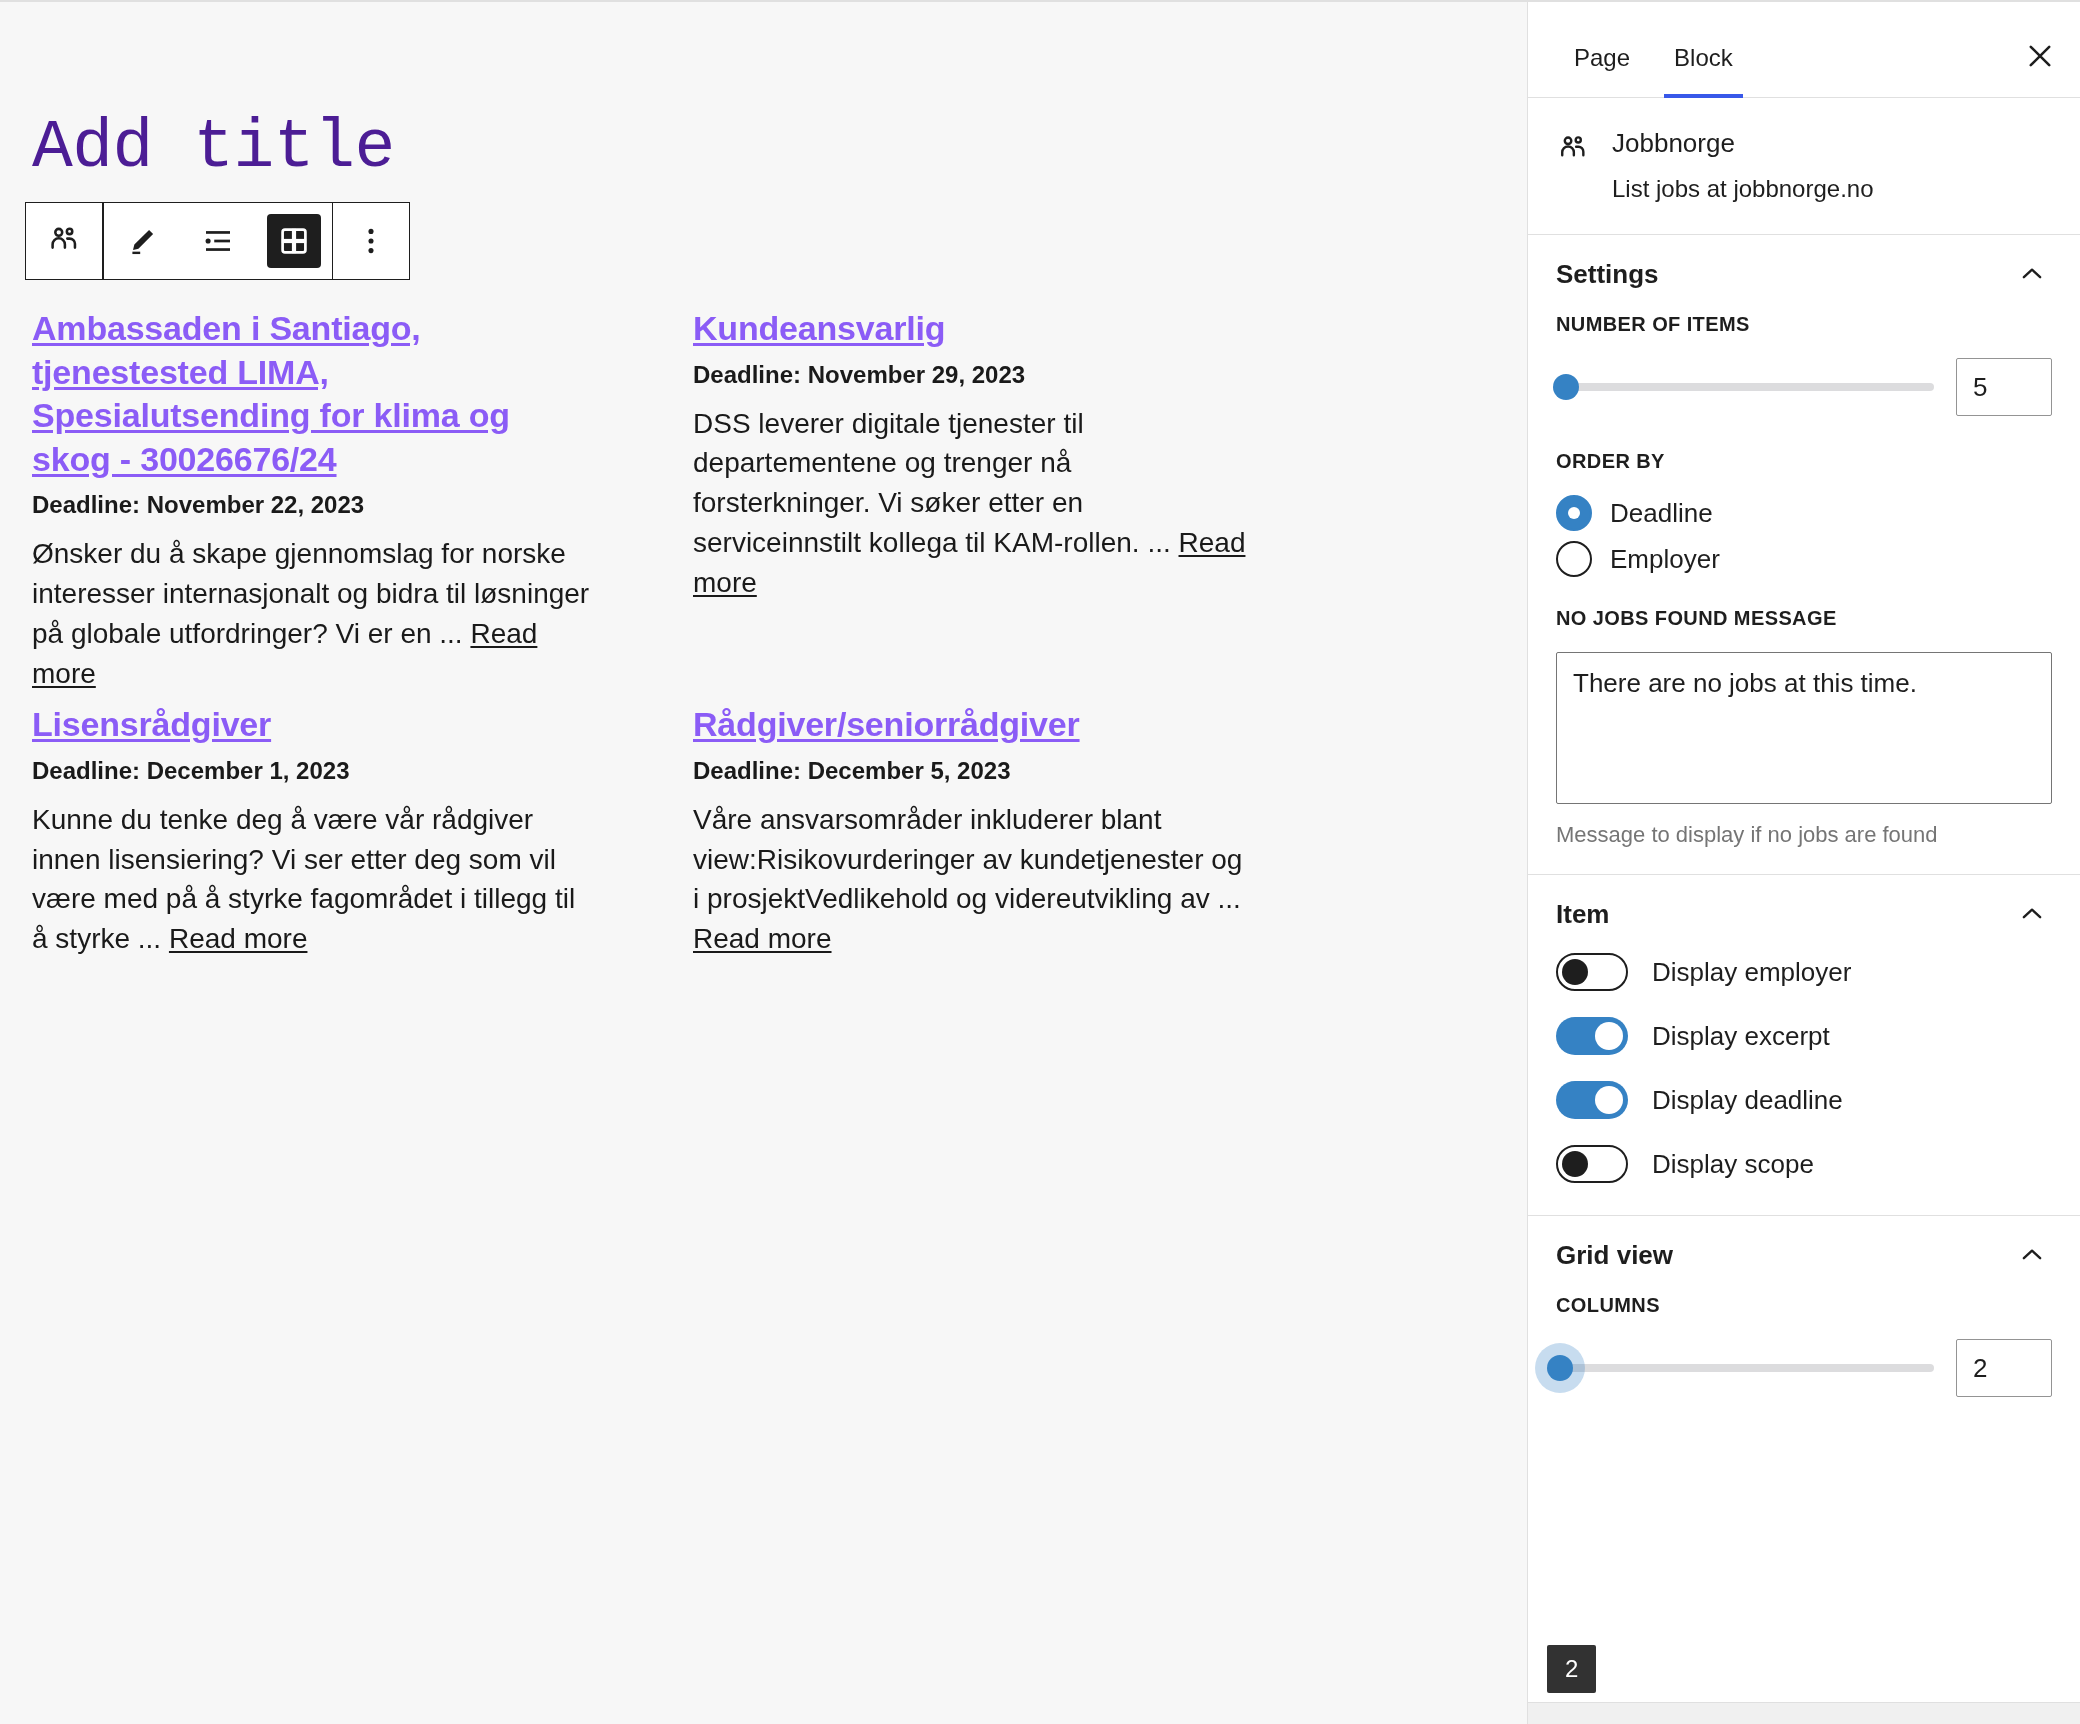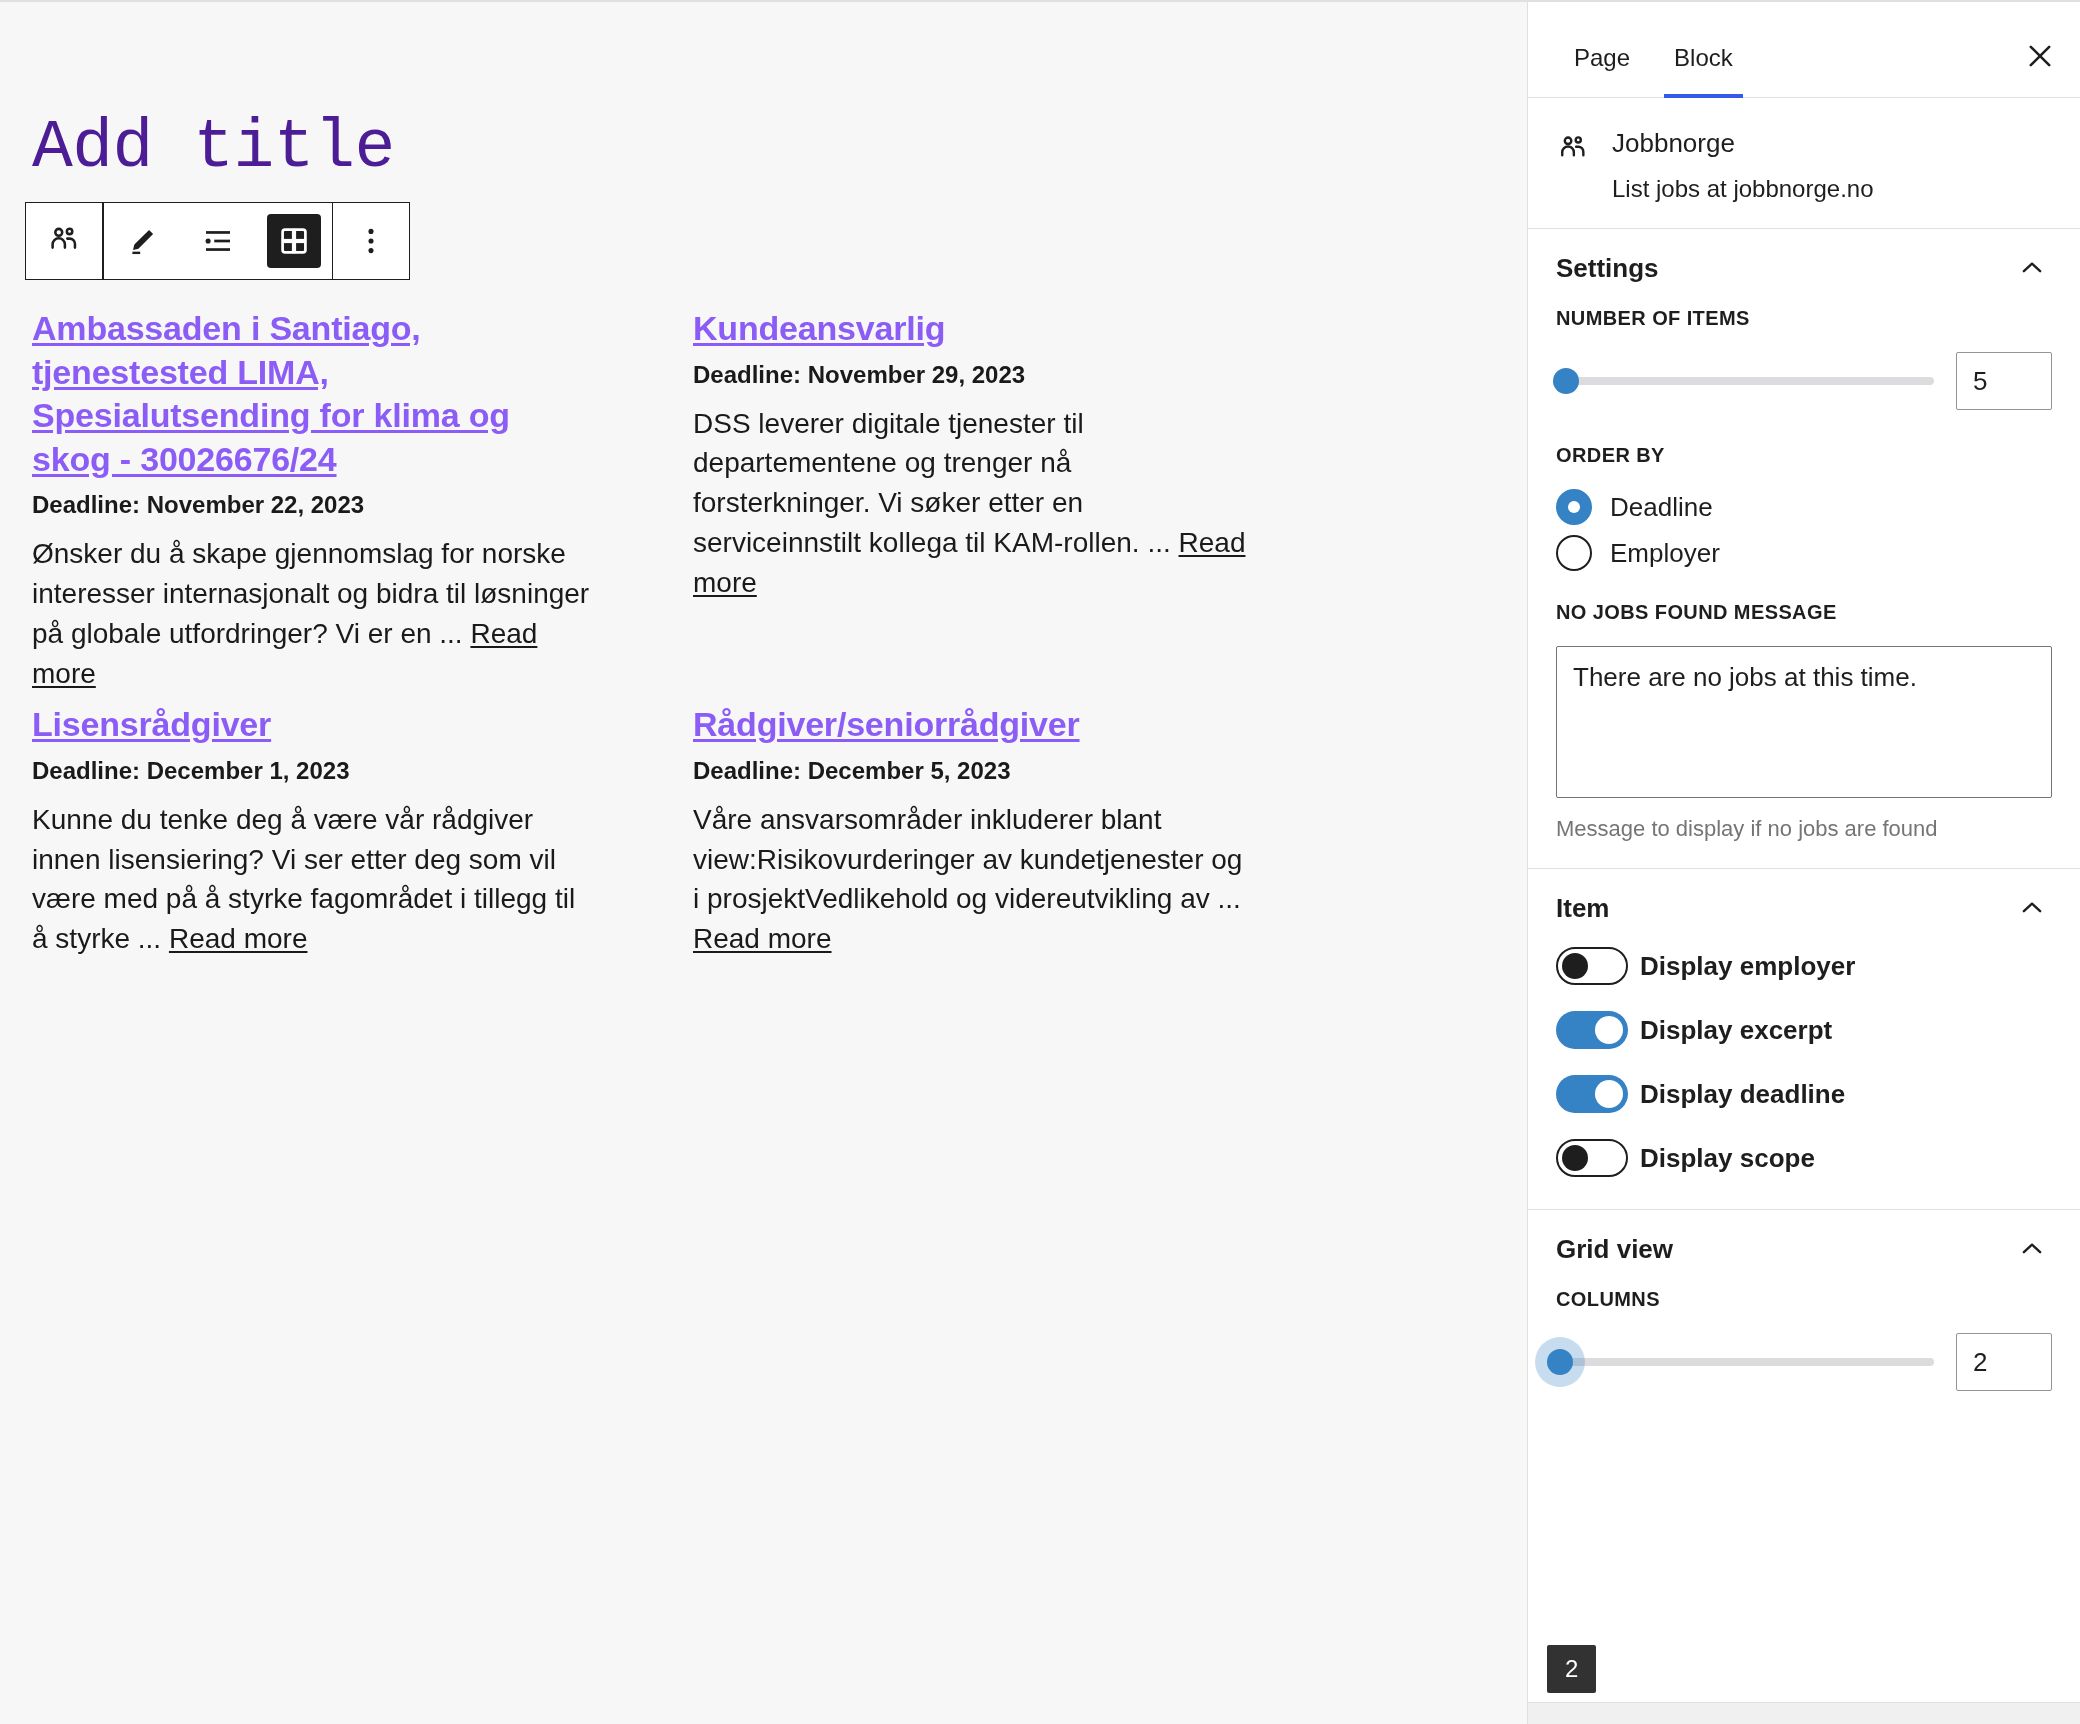--- a/index.html
+++ b/index.html
@@ -145,21 +145,21 @@
   }
   #close-btn {
     margin-left: auto;
     width: 64px; height: 64px;
     align-self: center;
     display: flex; align-items: center; justify-content: center;
     background: transparent; border: 0; cursor: pointer;
   }
 
   #block-card {
-    padding: 30px 28px 24px 28px;
+    padding: 30px 28px 30px 28px;
     display: flex;
     gap: 22px;
     border-bottom: 1px solid #e0e0e0;
   }
   #block-card .bc-icon { flex: 0 0 auto; padding-top: 4px; }
   #block-card .bc-title { font-size: 26px; color: #1e1e1e; margin-bottom: 14px; }
   #block-card .bc-desc { font-size: 24px; color: #1e1e1e; line-height: 1.3; }
 
   .panel { border-bottom: 1px solid #e0e0e0; padding: 0 28px 26px 28px; }
   .panel-header {
@@ -233,21 +233,21 @@
     font-size: 26px;
     color: #1e1e1e;
     background: #fff;
     position: relative;
     font-family: "Liberation Sans", sans-serif;
     line-height: 1.3;
     resize: none;
   }
   .help-text { font-size: 22px; color: #757575; margin-top: 14px; }
 
-  .toggle-row { display: flex; align-items: center; gap: 12px; margin-bottom: 26px; cursor: pointer; font-weight: bold; }
+  .toggle-row { display: flex; align-items: center; gap: 24px; margin-bottom: 26px; cursor: pointer; }
   .toggle {
     width: 72px; height: 38px;
     border-radius: 19px;
     position: relative;
     flex: 0 0 auto;
   }
   .toggle.off { background: #fff; border: 2px solid #1e1e1e; }
   .toggle.off .knob { position: absolute; left: 4px; top: 4px; width: 26px; height: 26px; border-radius: 50%; background: #1e1e1e; }
   .toggle.on { background: #3582c4; }
   .toggle.on .knob { position: absolute; right: 5px; top: 5px; width: 28px; height: 28px; border-radius: 50%; background: #fff; }

